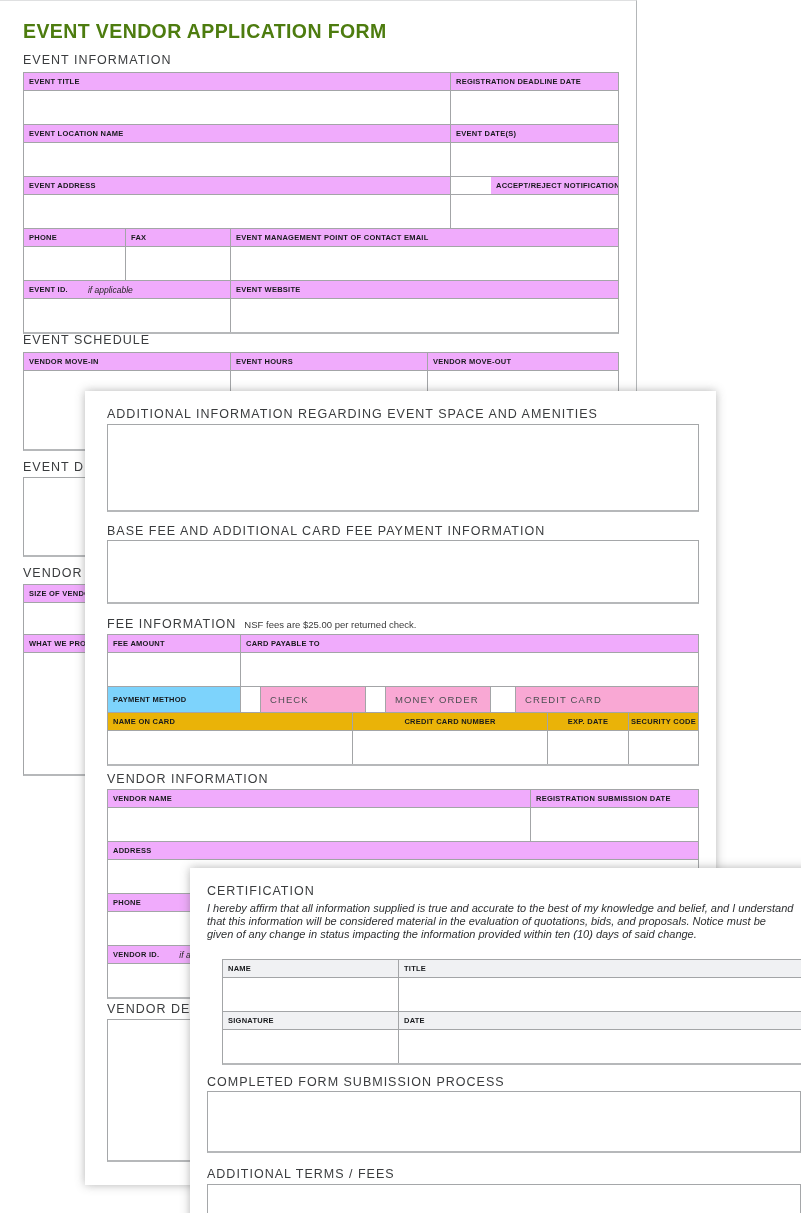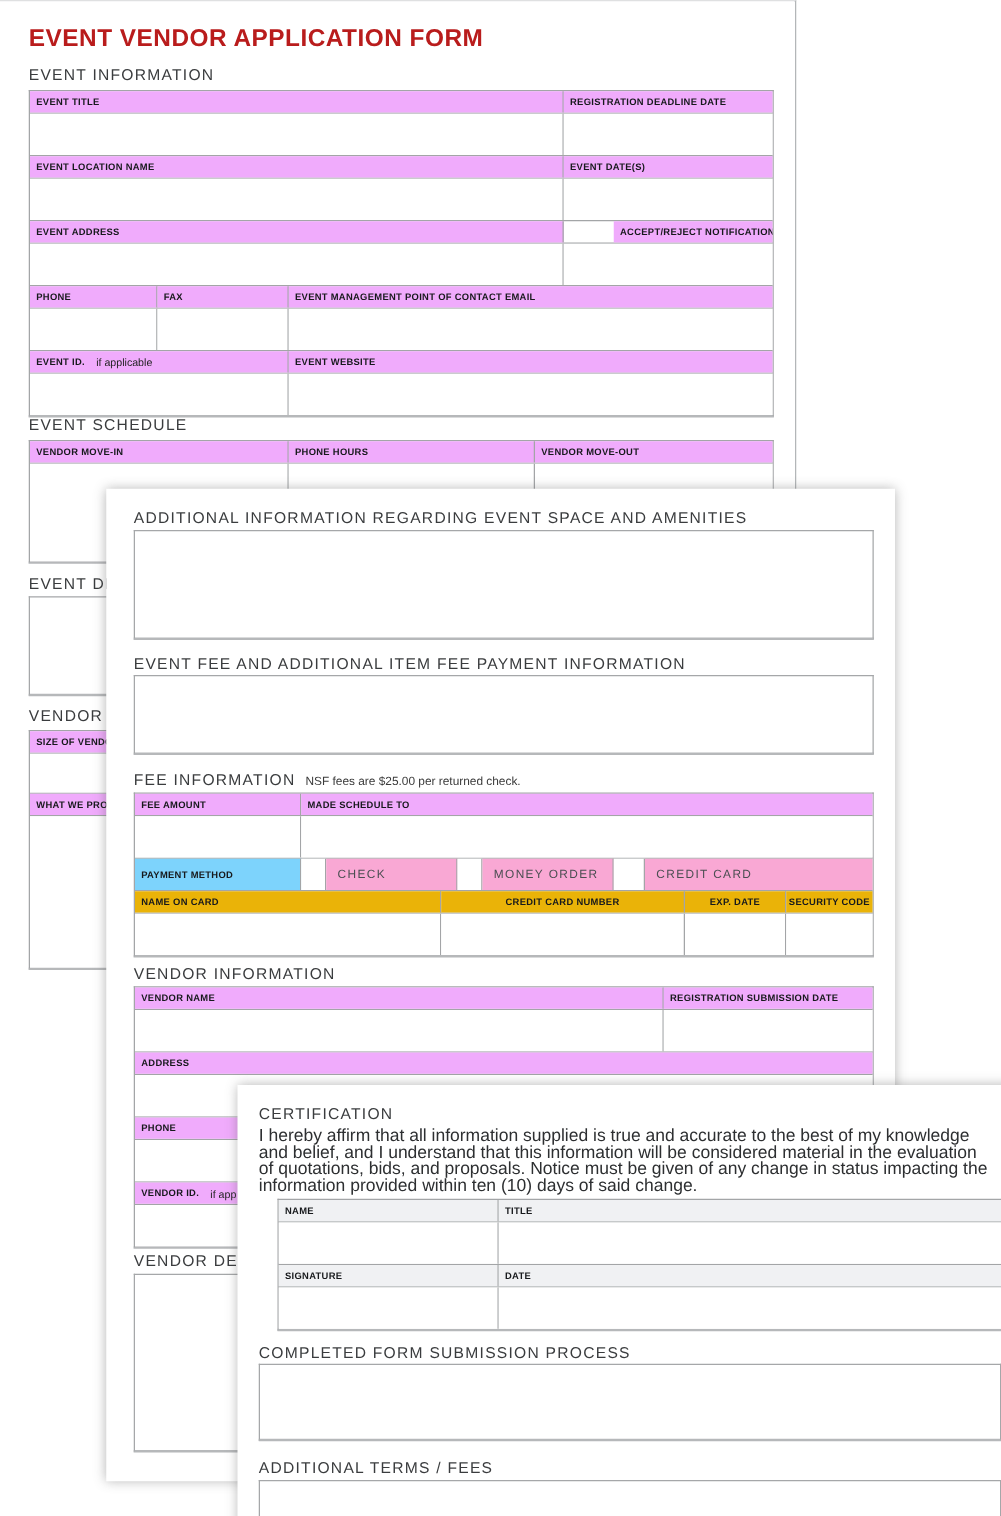--- a/index.html
+++ b/index.html
@@ -10,52 +10,52 @@
   }
   .page{position:absolute;background:#ffffff;}
   #page1{left:0;top:0;width:636px;height:1213px;z-index:1;
          border-top:1px solid #dfe0e1;border-right:1px solid #b3b6b8;}
   #page2{left:85px;top:391px;width:631px;height:794px;z-index:2;
          box-shadow:0 0 9px rgba(90,90,90,.45);}
   #page3{left:190px;top:868px;width:650px;height:400px;z-index:3;
          box-shadow:0 0 9px rgba(90,90,90,.45);}
 
   .main-title{position:absolute;left:23px;top:19px;font-size:19.5px;font-weight:bold;
-              color:#b91c1c;letter-spacing:.4px;}
+              color:#4d7c0f;letter-spacing:.4px;}
   .sec{position:absolute;font-size:12.5px;color:#3a3c3e;letter-spacing:1px;white-space:nowrap;}
   .sec .note{font-size:9.5px;letter-spacing:0;color:#3a3a3a;margin-left:8px;}
 
   .tbl{position:absolute;border:1px solid #a3a5a7;border-bottom-width:2px;
        border-bottom-color:#b6b8ba;background:#fff;}
   .row{display:grid;border-bottom:1px solid #a3a5a7;}
   .row:last-child{border-bottom:none;}
   .cell{border-right:1px solid #a3a5a7;display:flex;align-items:center;
         padding-left:5px;overflow:hidden;white-space:nowrap;}
   .cell:last-child{border-right:none;}
   .h{background:#f0abfc;font-size:7.5px;font-weight:bold;color:#17191c;letter-spacing:.25px;}
-  .h .small-note{font-weight:normal;font-size:8.5px;letter-spacing:0;margin-left:9px;color:#232323;}
+  .h .small-note{font-weight:normal;font-size:8.5px;letter-spacing:0;margin-left:20px;color:#232323;font-style:italic;}
   .h3{background:#f0f1f3;}
   .hl{background:#eab308;}
   .pm{background:#7dd3fc;}
   .opt{background:#f9a8d4;font-size:9.5px;font-weight:normal;color:#4b4e52;
        letter-spacing:1.1px;padding-left:9px;}
   .cb{background:#ffffff;}
   .ctr{justify-content:center;padding-left:0;}
   .hrow{height:17px;}
   .irow{height:33px;}
   .prow{height:25px;}
   .srow{height:78px;}
   .szrow{height:31px;}
   .pvrow{height:121px;}
   .input-cell{background:#fff;}
 
   .box{position:absolute;background:#fff;border:1px solid #a5a7a9;
        border-bottom-width:2px;border-bottom-color:#b6b8ba;}
 
-  .para{position:absolute;font-size:14px;line-height:13.2px;color:#2d2f31;}
+  .para{position:absolute;font-size:11px;line-height:13.2px;color:#2d2f31;font-style:italic;}
 </style>
 </head>
 <body>
 
 <div class="page" id="page1">
   <div class="main-title">EVENT VENDOR APPLICATION FORM</div>
 
   <div class="sec" style="left:23px;top:52px;">EVENT INFORMATION</div>
 
   <div class="tbl" style="left:23px;top:71px;width:594px;">
@@ -104,21 +104,21 @@
       <div class="cell input-cell"></div>
       <div class="cell input-cell"></div>
     </div>
   </div>
 
   <div class="sec" style="left:23px;top:332px;">EVENT SCHEDULE</div>
 
   <div class="tbl" style="left:23px;top:351px;width:594px;">
     <div class="row hrow" style="grid-template-columns:207px 197px 1fr;">
       <div class="cell h">VENDOR MOVE-IN</div>
-      <div class="cell h">PHONE HOURS</div>
+      <div class="cell h">EVENT HOURS</div>
       <div class="cell h">VENDOR MOVE-OUT</div>
     </div>
     <div class="row srow" style="grid-template-columns:207px 197px 1fr;">
       <div class="cell input-cell"></div>
       <div class="cell input-cell"></div>
       <div class="cell input-cell"></div>
     </div>
   </div>
 
   <div class="sec" style="left:23px;top:459px;">EVENT DESC</div>
@@ -139,31 +139,31 @@
     <div class="row pvrow" style="grid-template-columns:1fr;">
       <div class="cell input-cell"></div>
     </div>
   </div>
 </div>
 
 <div class="page" id="page2">
   <div class="sec" style="left:22px;top:16px;">ADDITIONAL INFORMATION REGARDING EVENT SPACE AND AMENITIES</div>
   <div class="box" style="left:22px;top:33px;width:590px;height:85px;"></div>
 
-  <div class="sec" style="left:22px;top:133px;">EVENT FEE AND ADDITIONAL ITEM FEE PAYMENT INFORMATION</div>
+  <div class="sec" style="left:22px;top:133px;">BASE FEE AND ADDITIONAL CARD FEE PAYMENT INFORMATION</div>
   <div class="box" style="left:22px;top:149px;width:590px;height:61px;"></div>
 
   <div class="sec" style="left:22px;top:226px;">
     <span>FEE INFORMATION</span><span class="note">NSF fees are $25.00 per returned check.</span>
   </div>
 
   <div class="tbl" style="left:22px;top:243px;width:590px;">
     <div class="row hrow" style="grid-template-columns:133px 1fr;">
       <div class="cell h">FEE AMOUNT</div>
-      <div class="cell h">MADE SCHEDULE TO</div>
+      <div class="cell h">CARD PAYABLE TO</div>
     </div>
     <div class="row irow" style="grid-template-columns:133px 1fr;">
       <div class="cell input-cell"></div>
       <div class="cell input-cell"></div>
     </div>
     <div class="row prow" style="grid-template-columns:133px 20px 105px 20px 105px 25px 1fr;">
       <div class="cell h pm">PAYMENT METHOD</div>
       <div class="cell cb"></div>
       <div class="cell opt">CHECK</div>
       <div class="cell cb"></div>

